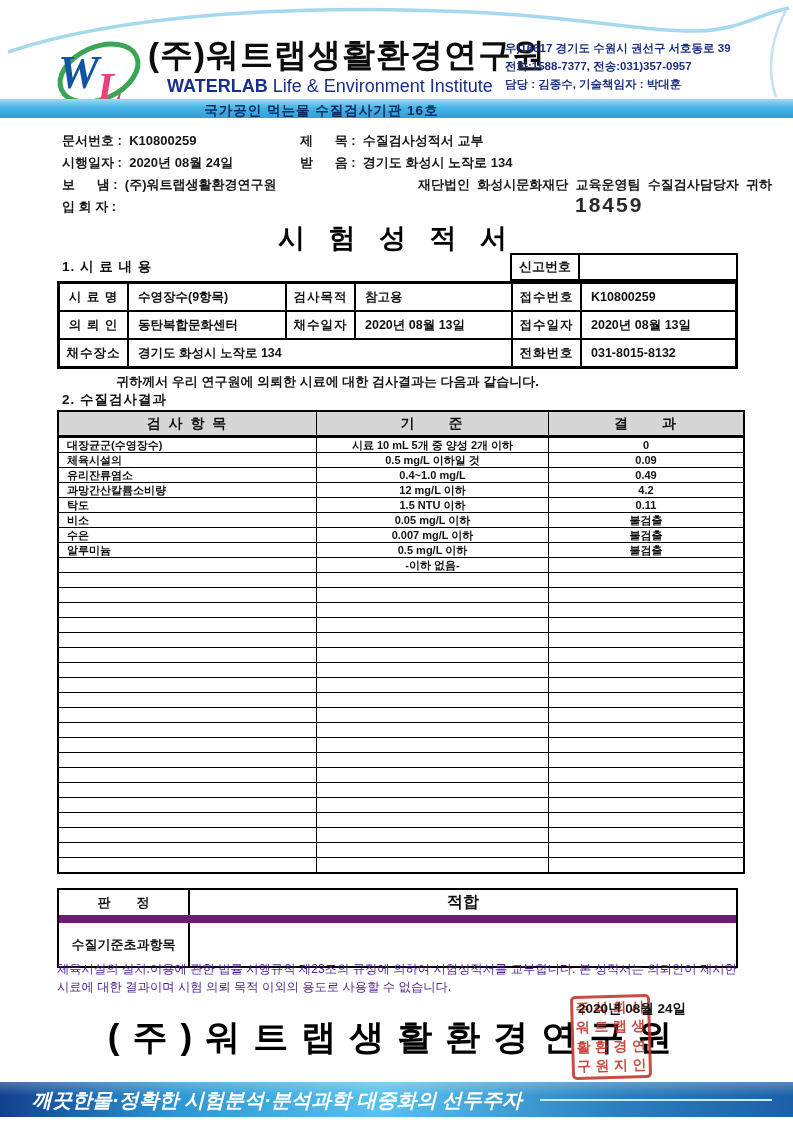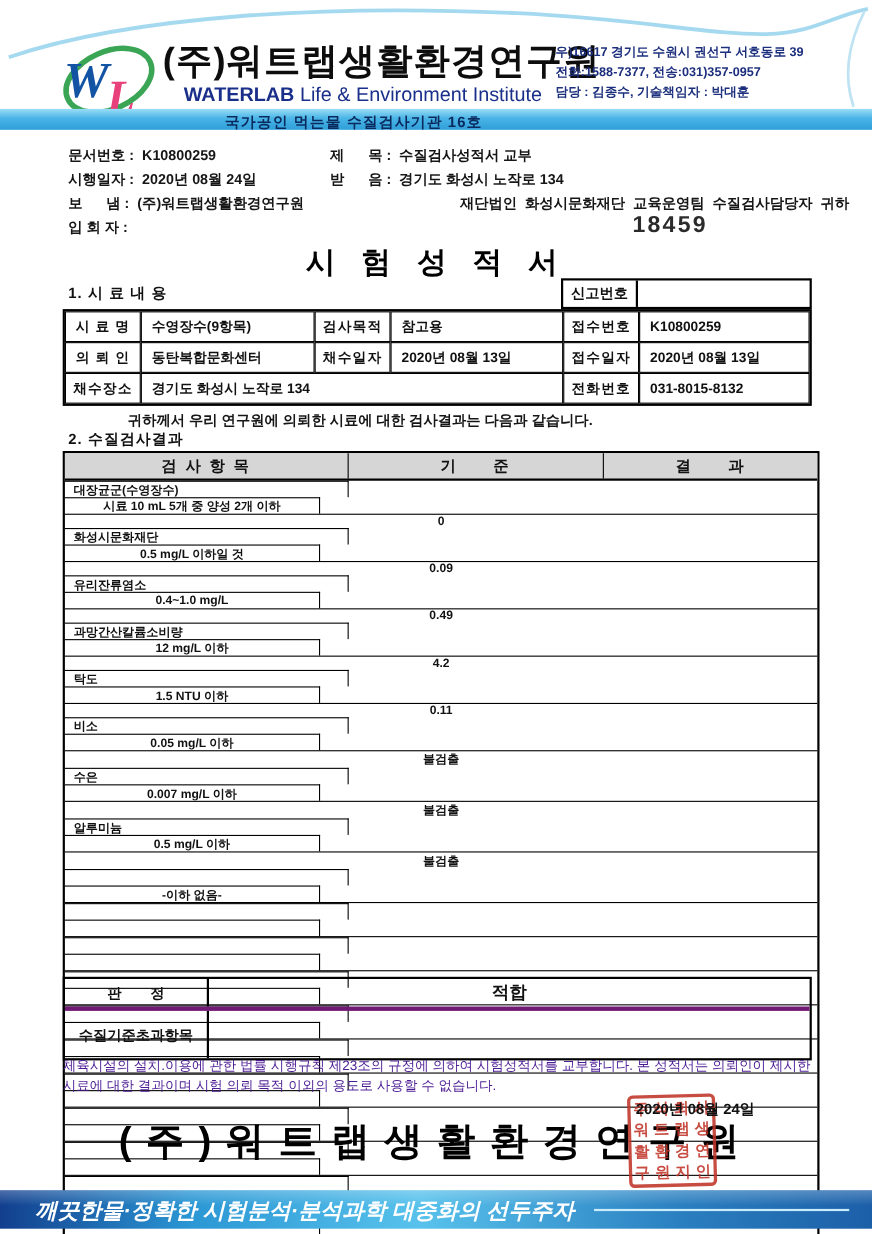--- a/index.html
+++ b/index.html
@@ -38,35 +38,35 @@
   .sample-table .lab{justify-content:center;font-weight:700;letter-spacing:1px;}
   .sample-table .valc{padding-left:9px;}
   .span3{grid-column:span 3;}
 
   .intro-line{left:0;top:373px;width:655px;text-align:center;font-size:13px;font-weight:600;color:#161616;}
 
   
   .results-table{left:57px;top:410px;width:688px;border:2px solid #000;box-sizing:border-box;}
   .t2-head{display:flex;background:#d6d6d6;border-bottom:2px solid #000;}
   .t2-head .hc{height:23px;display:flex;align-items:center;justify-content:center;font-size:14px;font-weight:bold;letter-spacing:2px;box-sizing:border-box;}
-  .t2-row{display:flex;flex-direction:column;}
+  .t2-row{display:flex;}
   .t2-row .c{height:15px;display:flex;align-items:center;font-size:11px;font-weight:600;box-sizing:border-box;border-top:1px solid #000;overflow:hidden;}
   .t2c1{width:258px;border-right:1.5px solid #000;box-sizing:border-box;}
   .t2c2{width:232px;border-right:1.5px solid #000;box-sizing:border-box;}
   .t2c3{flex:1;}
   .t2-row .t2c1{padding-left:8px;}
   .t2-row .t2c2,.t2-row .t2c3{justify-content:center;}
   .t2-head .t2c1,.t2-head .t2c2{border-right:1.5px solid #000;}
 
   
   .judge-table{left:57px;top:888px;width:681px;border:2.5px solid #000;box-sizing:border-box;}
   .j-row{display:flex;}
   .j-label{width:131px;border-right:2px solid #000;display:flex;align-items:center;justify-content:center;font-size:13px;font-weight:700;box-sizing:border-box;}
   .j-val{flex:1;display:flex;align-items:center;justify-content:center;font-size:16px;font-weight:700;}
-  .j-r1{height:25px;border-bottom:4px solid #701a75;}
+  .j-r1{height:25px;border-bottom:8px solid #701a75;}
   .j-r2{height:43px;}
 
   .notice{left:57px;top:961px;width:692px;font-size:12.3px;font-weight:400;line-height:1.45;color:#4c1d95;}
 
   
   .footer-date{left:578px;top:1000px;font-size:13.5px;font-weight:700;z-index:4;}
   .footer-company{left:0;top:1014px;width:793px;text-align:center;font-size:35px;font-weight:bold;letter-spacing:13px;color:#000;z-index:2;}
   .seal{left:571px;top:995px;width:80px;height:84px;border:3.5px solid #c03428;border-radius:5px;
     display:grid;grid-template-columns:repeat(4,1fr);align-items:center;justify-items:center;
     color:#c03428;font-size:14px;font-weight:bold;opacity:.88;transform:rotate(-1.5deg);z-index:3;box-sizing:border-box;}
@@ -153,21 +153,21 @@
       <div class="hc t2c2">기　　준</div>
       <div class="hc t2c3">결　　과</div>
     </div>
     <div>
         <div class="t2-row">
           <div class="c t2c1">대장균군(수영장수)</div>
           <div class="c t2c2">시료 10 mL 5개 중 양성 2개 이하</div>
           <div class="c t2c3">0</div>
         </div>
         <div class="t2-row">
-          <div class="c t2c1">화성시문화재단</div>
+          <div class="c t2c1">체육시설의</div>
           <div class="c t2c2">0.5 mg/L 이하일 것</div>
           <div class="c t2c3">0.09</div>
         </div>
         <div class="t2-row">
           <div class="c t2c1">유리잔류염소</div>
           <div class="c t2c2">0.4~1.0 mg/L</div>
           <div class="c t2c3">0.49</div>
         </div>
         <div class="t2-row">
           <div class="c t2c1">과망간산칼륨소비량</div>

